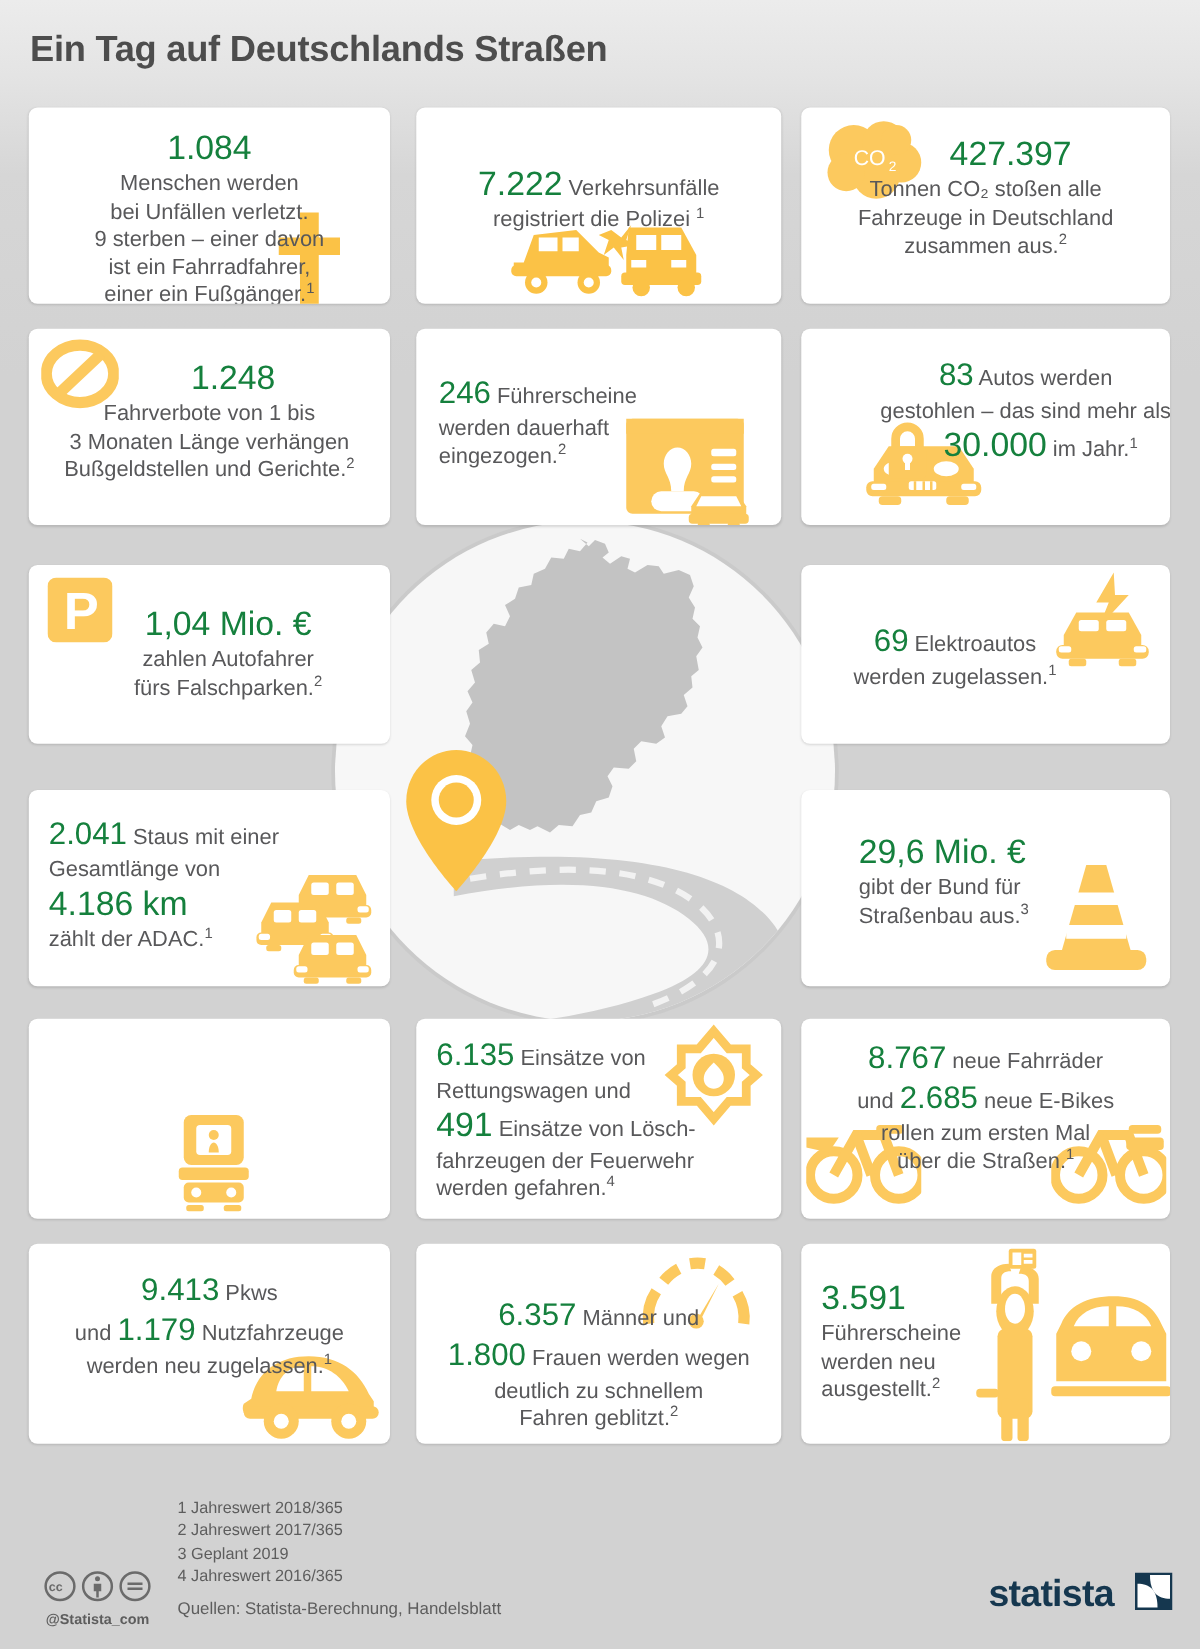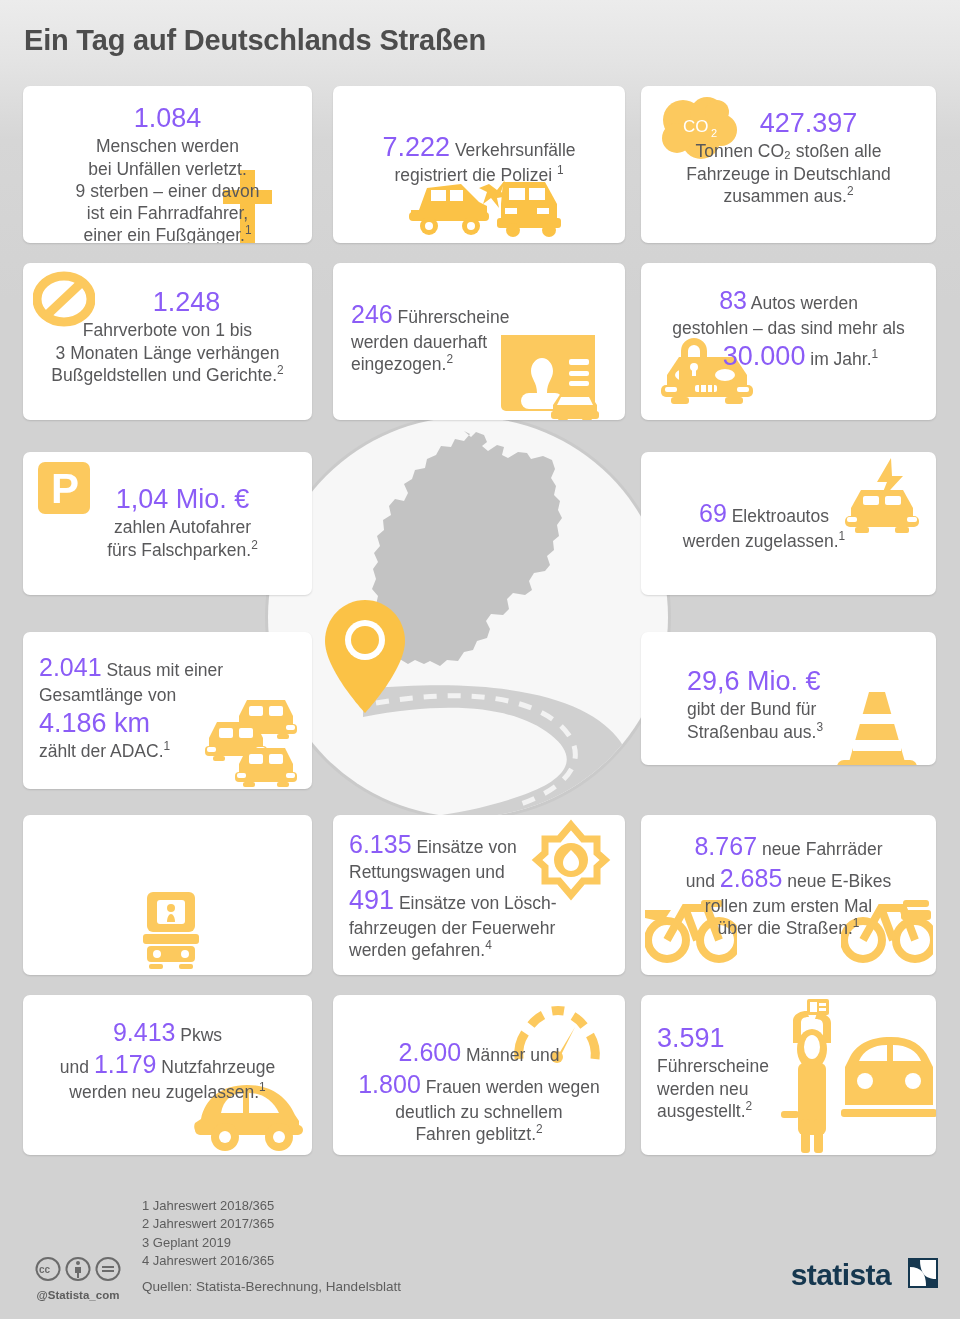--- a/index.html
+++ b/index.html
@@ -51,21 +51,21 @@
   }
   .txt {
     position: absolute;
     color: #58585a;
     font-size: 17.5px;
     line-height: 1.27;
   }
   .txt.center { text-align: center; }
   .txt.left   { text-align: left; }
   .num {
-    color: #8b5cf6;
+    color: #15803d;
     font-weight: normal;
   }
   .num.big { font-size: 25px; }
   .num.xl  { font-size: 27px; }
   sup { font-size: 0.68em; vertical-align: super; line-height: 0; }
   .ico {
     position: absolute;
     z-index: 1;
     text-align: center;
   }
@@ -263,21 +263,21 @@
         </svg>
       </div>
       <div class="txt left txtlayer" style="left:18px; top:36px; width:230px;">
         <div><span class="num big">246</span><span> Führerscheine</span></div>
         <div><span>werden dauerhaft</span></div>
         <div><span>eingezogen.</span><sup>2</sup></div>
       </div>
     </div>
   </div>
 
-  <div class="card" style="left:641px; top:263px; width:295px; height:157px;">
+  <div class="card" style="left:641px; top:263px; width:295px; height:157px;padding-left:32px;">
     <div class="body">
       <div class="ico" style="left:10px; top:72px;">
         <svg width="110" height="82" viewBox="0 0 110 82">
           <g fill="#fcc95e">
             <path d="M16 40 L28 22 L84 22 L96 40 L96 58 L16 58 Z"></path>
             <rect x="10" y="50" width="92" height="12" rx="5"></rect>
             <rect x="20" y="62" width="18" height="7" rx="3"></rect>
             <rect x="74" y="62" width="18" height="7" rx="3"></rect>
           </g>
           <g fill="#ffffff">
@@ -392,21 +392,21 @@
       </div>
       <div class="txt left txtlayer" style="left:16px; top:20px; width:230px;">
         <div><span class="num big">2.041</span><span> Staus mit einer</span></div>
         <div><span>Gesamtlänge von</span></div>
         <div><span class="num xl">4.186 km</span></div>
         <div><span>zählt der ADAC.</span><sup>1</sup></div>
       </div>
     </div>
   </div>
 
-  <div class="card" style="left:641px; top:632px; width:295px; height:133px;">
+  <div class="card" style="left:641px; top:632px; width:295px; height:157px;">
     <div class="body">
       <div class="ico" style="left:188px; top:54px;">
         <svg width="96" height="96" viewBox="0 0 96 96">
           <path d="M40 6 L56 6 L76 76 L20 76 Z" fill="#fcc95e"></path>
           <rect x="8" y="74" width="80" height="16" rx="7" fill="#fcc95e"></rect>
           <rect x="30" y="28" width="36" height="10" fill="#ffffff"></rect>
           <rect x="24" y="54" width="48" height="11" fill="#ffffff"></rect>
         </svg>
       </div>
       <div class="txt left txtlayer" style="left:46px; top:32px; width:210px;">
@@ -527,21 +527,21 @@
             <path d="M20 24 A38 38 0 0 1 32 14"></path>
             <path d="M41 10 A38 38 0 0 1 53 10"></path>
             <path d="M62 15 A38 38 0 0 1 73 25"></path>
             <path d="M79 34 A38 38 0 0 1 84 58"></path>
           </g>
           <path d="M46 56 L64 26 L50 54 Z" fill="#fcc95e"></path>
           <circle cx="46" cy="56" r="6" fill="#fcc95e"></circle>
         </svg>
       </div>
       <div class="txt center txtlayer" style="left:8px; top:42px; width:276px;">
-        <div><span class="num big">2.600</span><span> Männer und</span></div>
+        <div><span class="num big">6.357</span><span> Männer und</span></div>
         <div><span class="num big">1.800</span><span> Frauen werden wegen</span></div>
         <div><span>deutlich zu schnellem</span></div>
         <div><span>Fahren geblitzt.</span><sup>2</sup></div>
       </div>
     </div>
   </div>
 
   <div class="card" style="left:641px; top:995px; width:295px; height:160px;">
     <div class="body">
       <div class="ico" style="left:138px; top:2px;">

